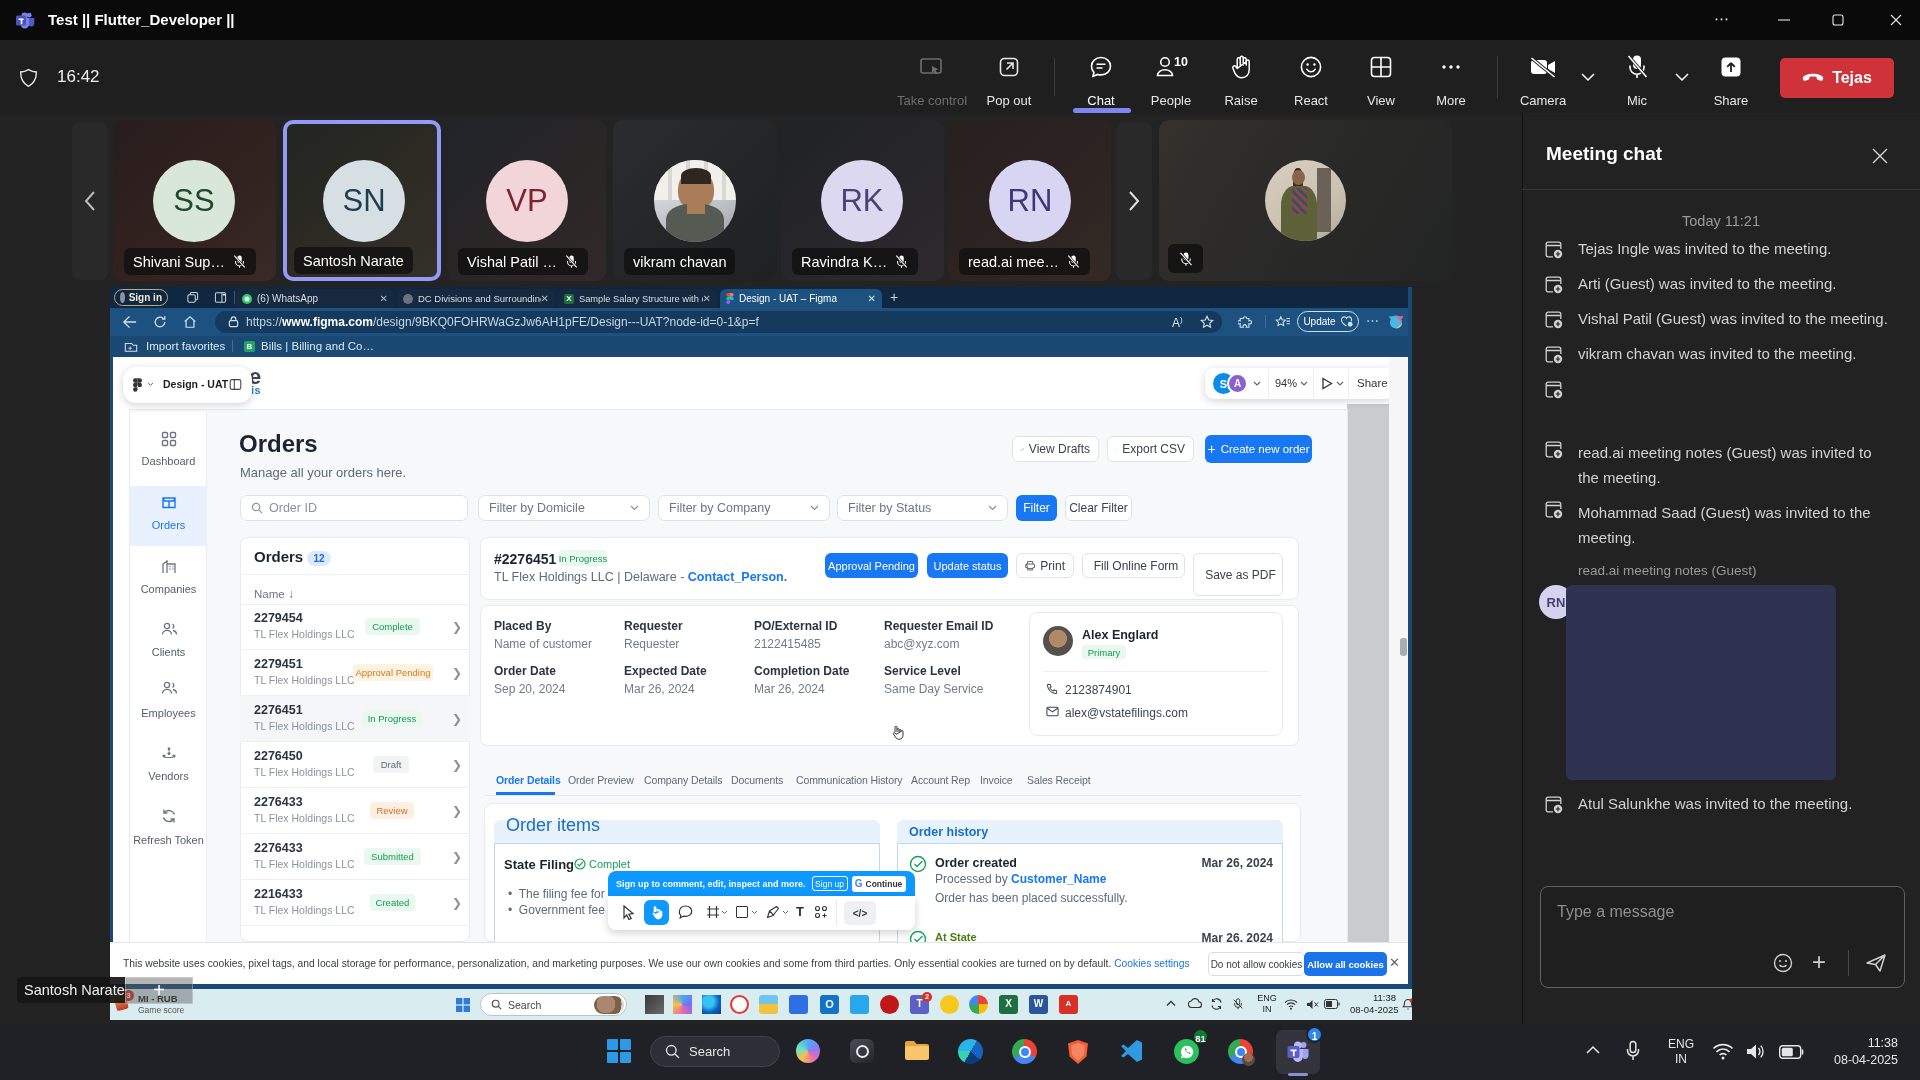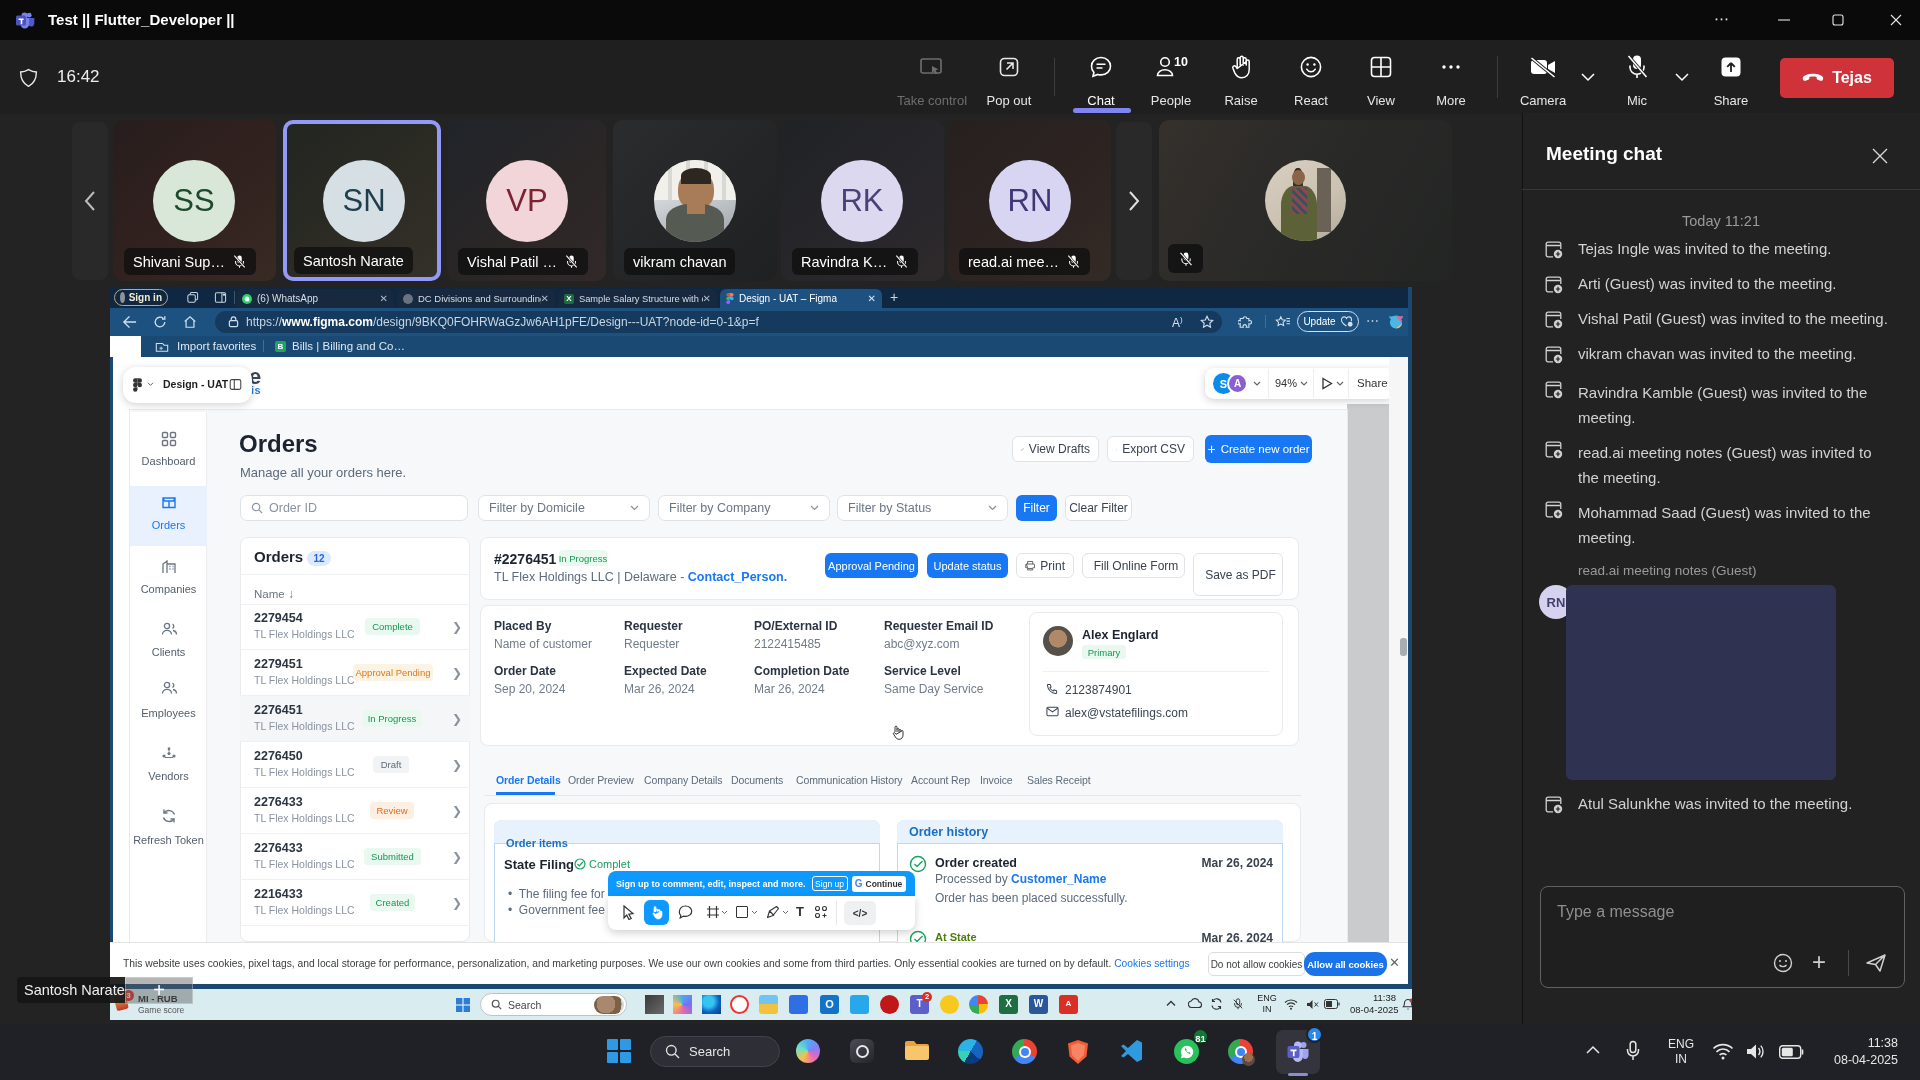--- a/index.html
+++ b/index.html
@@ -17,21 +17,21 @@
 .tsep { position:absolute; width:1px; background:#3d3d3d; }
 
 .tile { position:absolute; top:120px; height:161px; border-radius:10px; overflow:hidden; }
 .avat { position:absolute; border-radius:50%; display:flex; align-items:center; justify-content:center; font-weight:500; font-size:31px !important; }
 .npill { position:absolute; left:11px; bottom:6px; height:27px; background:rgba(15,15,15,.78); border-radius:6px; display:flex; align-items:center; padding:0 9px; color:#fff; font-size:14.5px; white-space:nowrap; }
 .arrbtn { position:absolute; top:122px; height:158px; width:36px; background:#292929; border-radius:8px; display:flex; align-items:center; justify-content:center; }
 
 #share { left:110px; top:287px; width:1302px; height:733px; background:#fff; overflow:hidden; }
 #tabstrip { left:0; top:0; width:1302px; height:21px; background:#0f2740; }
 #addrbar { left:0; top:21px; width:1302px; height:28px; background:#1d5180; }
-#favbar { left:0; top:49px; width:1302px; height:21px; background:#1a4a74;margin-left:31px; }
+#favbar { left:0; top:49px; width:1302px; height:21px; background:#1a4a74; }
 .tab { white-space:nowrap; position:absolute; top:2px; height:19px; border-radius:6px 6px 0 0; font-size:10px; color:#d8dee5; display:flex; align-items:center; padding:0 6px; }
 
 #figarea { left:0; top:70px; width:1302px; height:663px; background:#fff; }
 .btnw { white-space:nowrap; border:1px solid #dfe3e8; border-radius:6px; background:#fff; color:#39424e; font-size:12px; display:flex; align-items:center; gap:5px; padding:0 8px; }
 .inpw { white-space:nowrap; border:1px solid #dfe3e8; border-radius:7px; background:#fff; font-size:12.5px; display:flex; align-items:center; }
 #share div { white-space:nowrap; } .sysmsg,.bubwrap { white-space:normal; } .card { background:#fff; border:1px solid #e8eaee; border-radius:8px; }
 .flbl { font-size:12px; font-weight:700; color:#2b3442; }
 .fval { font-size:12px; color:#707c8a; }
 .srow { position:absolute; width:230px; height:46px; }
 .snum { position:absolute; left:14px; top:7px; font-size:12.5px; font-weight:700; color:#2b3442; }
@@ -636,21 +636,21 @@
       <div class="dtab" style="left:801px">Account Rep</div>
       <div class="dtab" style="left:870px">Invoice</div>
       <div class="dtab" style="left:917px">Sales Receipt</div>
       <div class="a" style="left:374px;top:508px;width:817px;height:1px;background:#e4e7eb"></div>
     </div>
 
     <div class="a card" style="left:374px;top:516px;width:817px;height:139px"></div>
 
     <div class="a" style="left:384px;top:533px;width:386px;height:122px;border:1px solid #bcd8f2;border-radius:8px 8px 0 0;background:#fff;border-bottom:none"></div>
     <div class="a" style="left:384px;top:533px;width:386px;height:24px;background:#e7f2fc;border-radius:8px 8px 0 0;border-bottom:1px solid #bcd8f2"></div>
-    <div class="a" style="left:396px;top:550px;font-size:11px;font-weight:700;color:#1a6fc4">Order items</div>
+    <div class="a" style="left:396px;top:528px;font-size:18px;font-weight:400;color:#1a6fc4">Order items</div>
     <div class="a" style="left:394px;top:570px;font-size:13px;font-weight:700;color:#1c2430">State Filing</div>
     <svg class="a" style="left:464px;top:571px" width="12" height="12" viewBox="0 0 12 12">
         <circle cx="6" cy="6" r="5" fill="none" stroke="#17a35b" stroke-width="1.2"></circle>
         <path d="M3.5 6l1.8 1.8L8.8 4" fill="none" stroke="#17a35b" stroke-width="1.2"></path>
       </svg>
     <div class="a" style="left:479px;top:571px;font-size:11px;color:#17a35b">Complet</div>
     <div class="a" style="left:398px;top:600px;font-size:12px;color:#5d6b7a">•&nbsp; The filing fee for the a</div>
     <div class="a" style="left:398px;top:616px;font-size:12px;color:#5d6b7a">•&nbsp; Government fee</div>
 
     <div class="a" style="left:787px;top:533px;width:386px;height:122px;border:1px solid #bcd8f2;border-radius:8px 8px 0 0;background:#fff;border-bottom:none"></div>
@@ -716,21 +716,21 @@
         </div>
     </div>
 
     <div class="a" style="left:1279px;top:70px;width:19px;height:627px;background:#f6f6f6"></div>
     <div class="a" style="left:1290px;top:351px;width:7px;height:18px;background:#a8adb2;border-radius:3px"></div>
     <div class="a" style="left:1298px;top:0;width:4px;height:733px;background:#1a4a74"></div>
 
     <div class="a" id="cookiebar" style="left:0;top:655px;width:1298px;height:42px;background:#fff;border-top:1px solid #e4e4e4">
       <div class="a" style="left:13px;top:15px;font-size:10.3px;color:#3c4043">This website uses cookies, pixel tags, and local storage for performance, personalization, and marketing purposes. We use our own cookies and some from third parties. Only essential cookies are turned on by default. <span style="color:#1a73e8">Cookies settings</span></div>
       <div class="a" style="left:1098px;top:9px;width:97px;height:24px;border:1px solid #dadce0;border-radius:5px;font-size:10px;white-space:nowrap;color:#3c4043;display:flex;align-items:center;justify-content:center">Do not allow cookies</div>
-      <div class="a" style="left:1194px;top:9px;width:83px;height:24px;background:#1a73e8;border-radius:11px;font-size:9.5px;white-space:nowrap;color:#fff;display:flex;align-items:center;justify-content:center;font-weight:700">Allow all cookies</div>
+      <div class="a" style="left:1194px;top:9px;width:83px;height:24px;background:#1a73e8;border-radius:5px;font-size:9.5px;white-space:nowrap;color:#fff;display:flex;align-items:center;justify-content:center;font-weight:700">Allow all cookies</div>
       <div class="a" style="left:1279px;top:12px;font-size:13px;color:#5f6368">✕</div>
     </div>
 
     <div class="a" style="left:0;top:697px;width:1302px;height:5px;background:#1a4a74"></div>
 
     <div class="a" id="minitask" style="left:0;top:702px;width:1302px;height:31px;background:#d9edf1">
       <div class="a" style="left:5px;top:5px;width:12px;height:16px;background:linear-gradient(180deg,#e8b44a,#c0392b);border-radius:2px;transform:rotate(-15deg)"></div>
       <div class="a" style="left:13px;top:1px;width:11px;height:11px;border-radius:50%;background:#d93025;color:#fff;font-size:8px;font-weight:700;text-align:center;line-height:11px">3</div>
       <div class="a" style="left:28px;top:4px;font-size:9.5px;font-weight:700;color:#222">MI - RUB</div>
       <div class="a" style="left:28px;top:16px;font-size:8.5px;color:#555">Game score</div>
@@ -842,21 +842,20 @@
       <circle cx="14" cy="14" r="4.2" fill="#d2d2d2"></circle>
       <path d="M14 11.8v4.4M11.8 14h4.4" stroke="#1f1f1f" stroke-width="1.2"></path>
     </svg>
   <div class="sysmsg" style="top:345px">vikram chavan was invited to the meeting.</div>
   <svg class="sysic" style="top:380px" width="19" height="19" viewBox="0 0 19 19">
       <path d="M2.2 5.5V4a1.8 1.8 0 0 1 1.8-1.8h11A1.8 1.8 0 0 1 16.8 4v1.5M2.2 5.5h14.6M2.2 5.5V15A1.8 1.8 0 0 0 4 16.8h5" fill="none" stroke="#d2d2d2" stroke-width="1.3"></path>
       <path d="M16.8 5.5V9" fill="none" stroke="#d2d2d2" stroke-width="1.3"></path>
       <circle cx="14" cy="14" r="4.2" fill="#d2d2d2"></circle>
       <path d="M14 11.8v4.4M11.8 14h4.4" stroke="#1f1f1f" stroke-width="1.2"></path>
     </svg>
-  <div class="sysmsg" style="top:380px;width:300px;line-height:25px">Ravindra Kamble (Guest) was invited to the meeting.</div>
   <svg class="sysic" style="top:440px" width="19" height="19" viewBox="0 0 19 19">
       <path d="M2.2 5.5V4a1.8 1.8 0 0 1 1.8-1.8h11A1.8 1.8 0 0 1 16.8 4v1.5M2.2 5.5h14.6M2.2 5.5V15A1.8 1.8 0 0 0 4 16.8h5" fill="none" stroke="#d2d2d2" stroke-width="1.3"></path>
       <path d="M16.8 5.5V9" fill="none" stroke="#d2d2d2" stroke-width="1.3"></path>
       <circle cx="14" cy="14" r="4.2" fill="#d2d2d2"></circle>
       <path d="M14 11.8v4.4M11.8 14h4.4" stroke="#1f1f1f" stroke-width="1.2"></path>
     </svg>
   <div class="sysmsg" style="top:440px;width:300px;line-height:25px">read.ai meeting notes (Guest) was invited to the meeting.</div>
   <svg class="sysic" style="top:500px" width="19" height="19" viewBox="0 0 19 19">
       <path d="M2.2 5.5V4a1.8 1.8 0 0 1 1.8-1.8h11A1.8 1.8 0 0 1 16.8 4v1.5M2.2 5.5h14.6M2.2 5.5V15A1.8 1.8 0 0 0 4 16.8h5" fill="none" stroke="#d2d2d2" stroke-width="1.3"></path>
       <path d="M16.8 5.5V9" fill="none" stroke="#d2d2d2" stroke-width="1.3"></path>

